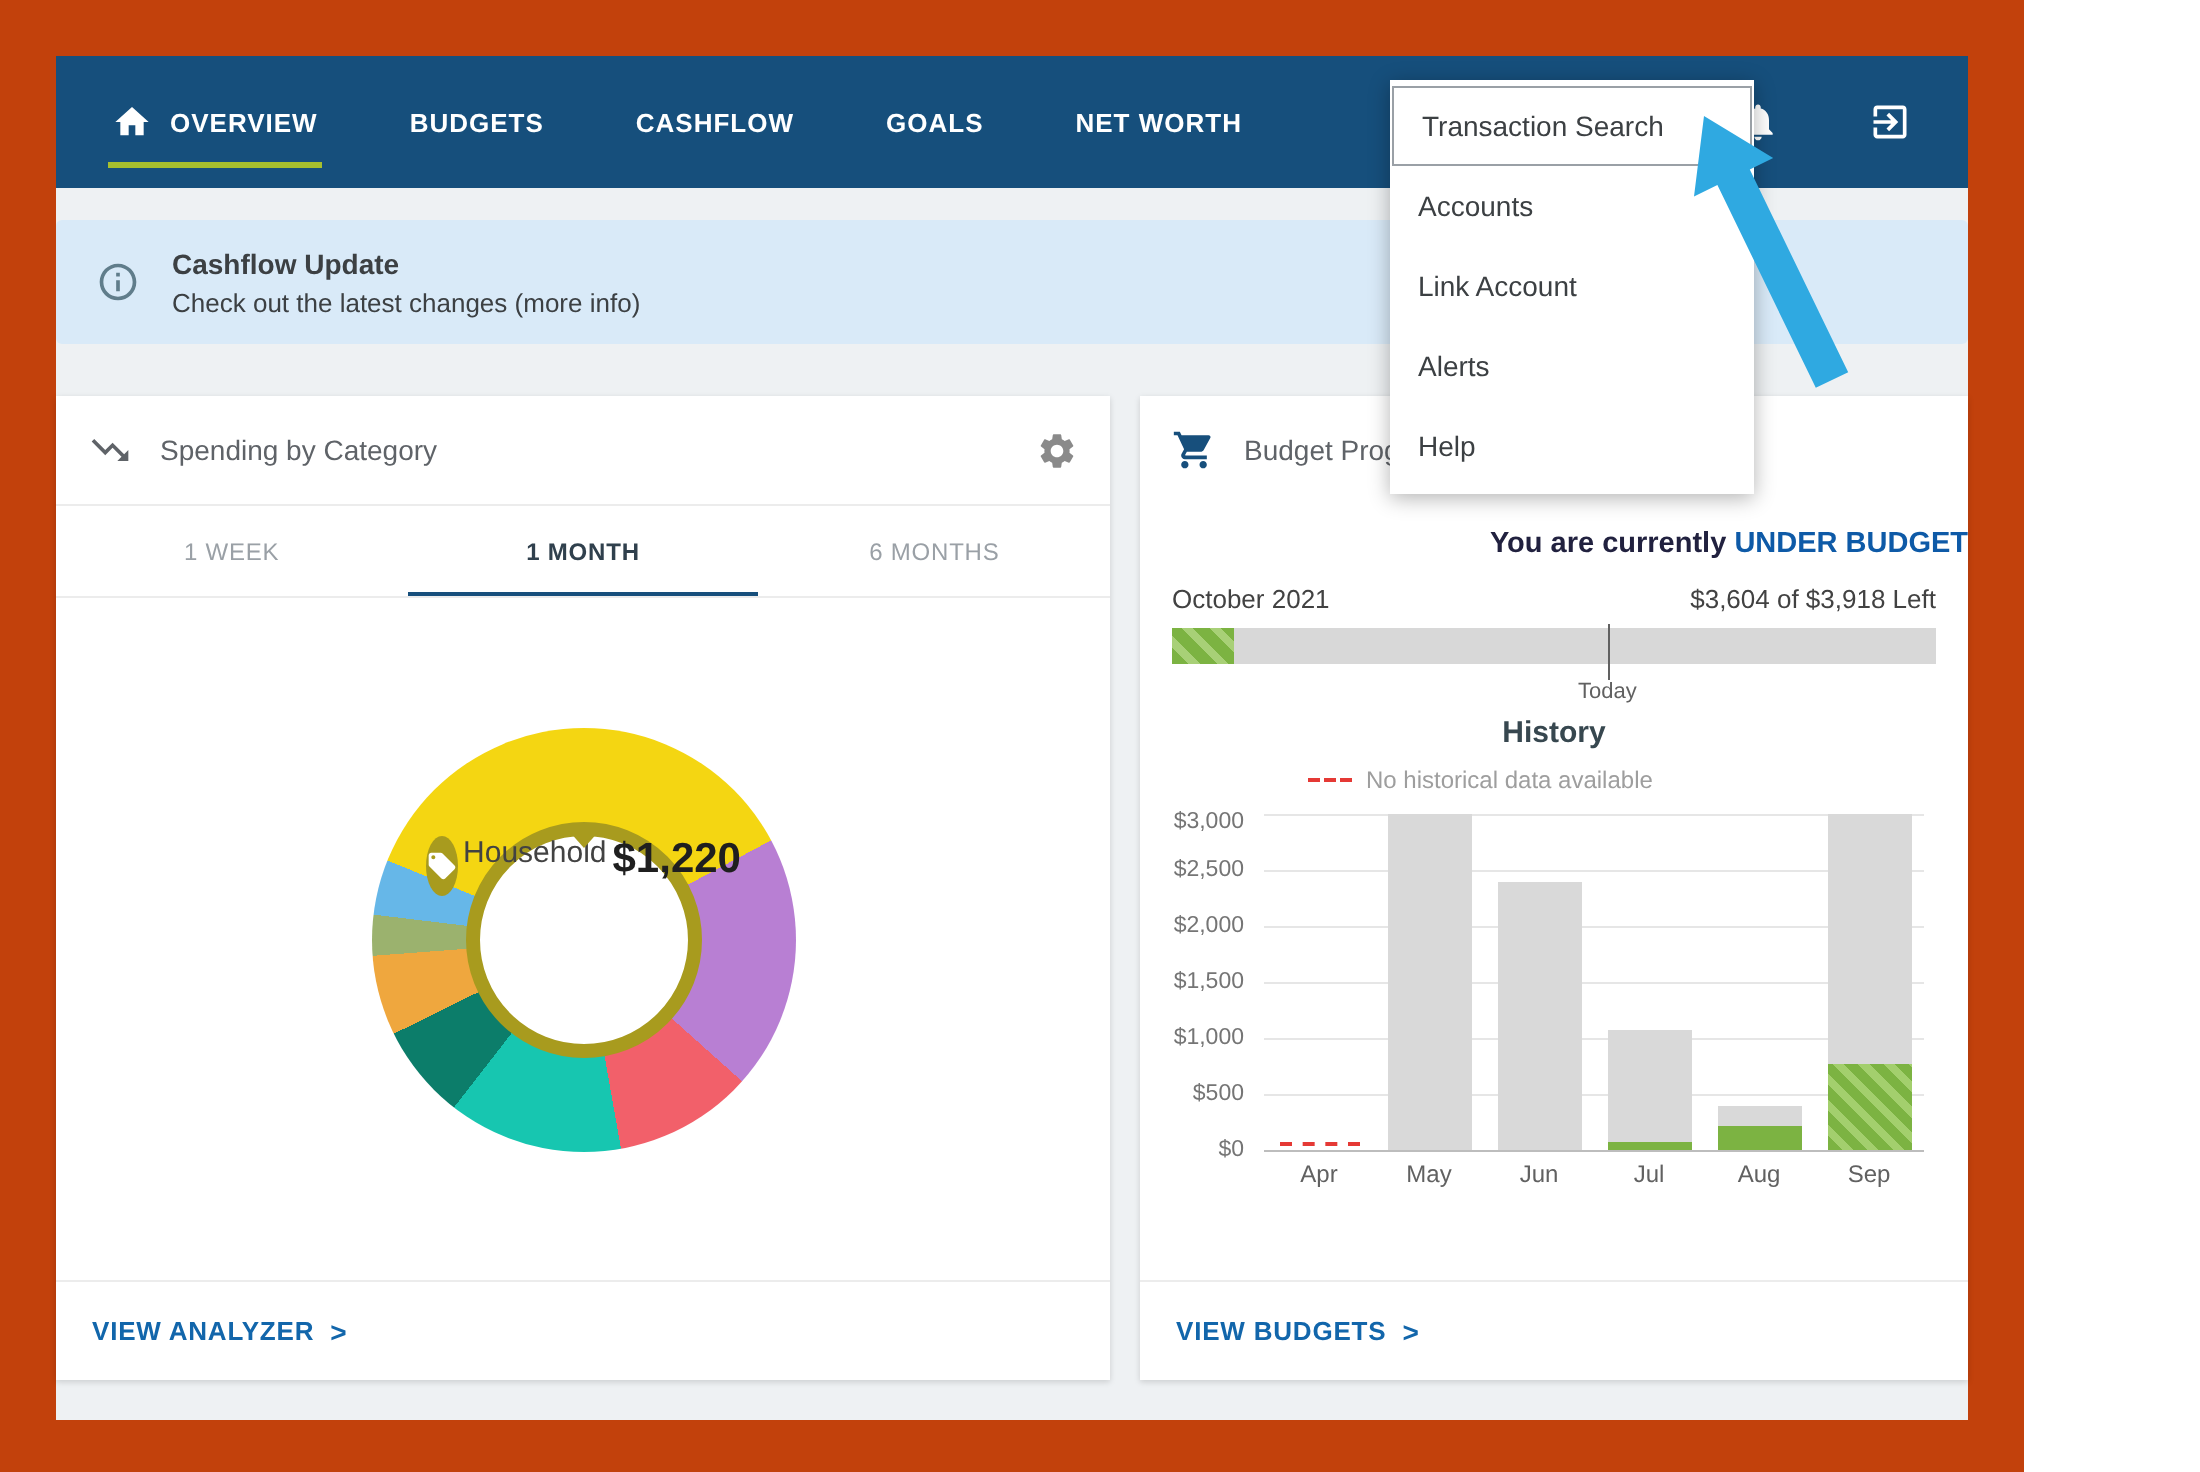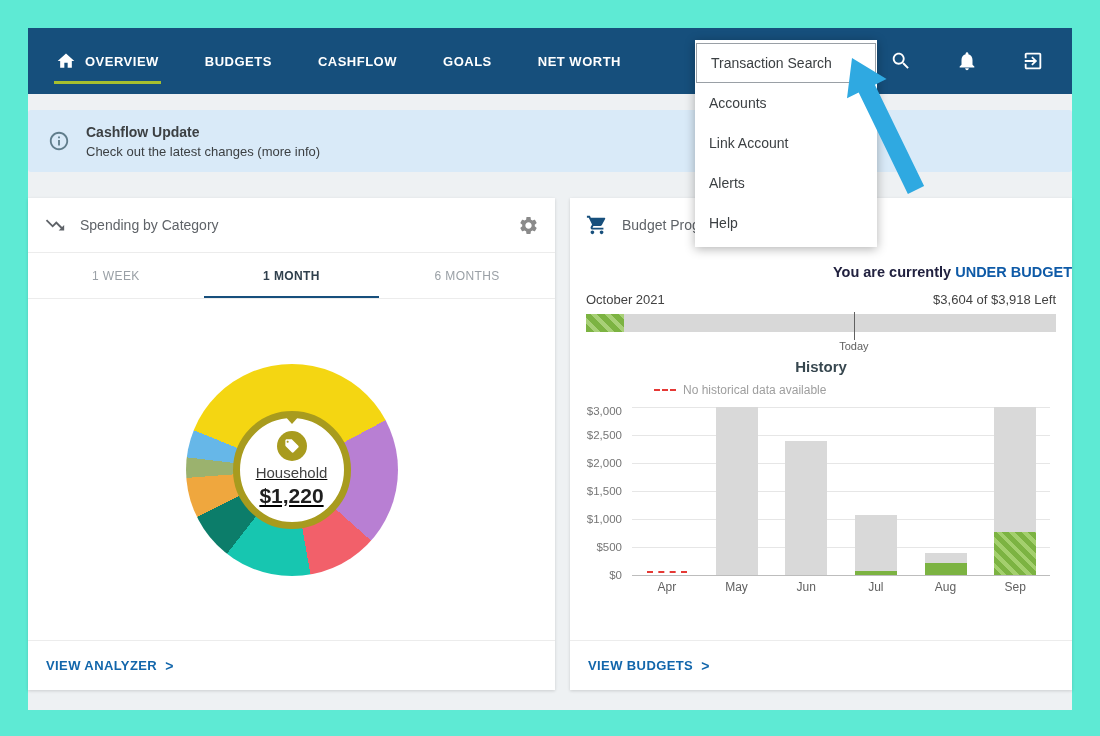--- a/index.html
+++ b/index.html
@@ -1,17 +1,17 @@
 <!DOCTYPE html>
 <html><head>
 <meta charset="utf-8">
 <style>
   * { margin:0; padding:0; box-sizing:border-box; }
   body { font-family:"Liberation Sans", sans-serif; background:#ffffff; }
-  .page { position:relative; width:1100px; height:736px; background:#5eead4; overflow:hidden; }
+  .page { position:relative; width:1012px; height:736px; background:#c2410c; overflow:hidden; }
 
   
   .appbar { position:absolute; left:28px; top:28px; right:28px; height:66px;
     background:#164f7c; display:flex; align-items:center; padding:0 28px; }
   .nav-item { position:relative; display:flex; align-items:center; gap:9px;
     color:#ffffff; font-size:13px; font-weight:bold; letter-spacing:.5px;
     margin-right:46px; cursor:pointer; white-space:nowrap; }
   .nav-item .active-underline { position:absolute; left:-2px; right:-2px; bottom:-13px;
     height:3px; background:#a6bf2e; }
   .nav-icon { width:20px; height:20px; fill:#ffffff; }
@@ -57,22 +57,22 @@
     border-bottom:1px solid #ececec; }
   .tab { flex:1; display:flex; align-items:center; justify-content:center;
     font-size:12px; letter-spacing:.4px; color:#9aa0a6; cursor:pointer; }
   .tab.active { color:#30404d; box-shadow:inset 0 -2px 0 #174f7c; font-weight:bold; }
 
   
   .donut-wrap { flex:1; display:flex; align-items:center; justify-content:center; }
   .donut { position:relative; width:212px; height:212px; border-radius:50%; }
   .donut-hole { position:absolute; left:50%; top:50%; transform:translate(-50%,-50%);
     width:118px; height:118px; border-radius:50%; background:#ffffff;
-    border:7px solid #a89b1e; display:flex; flex-direction:column; align-items:center;
-    justify-content:center; gap:3px;text-decoration:underline; }
+    border:7px solid #a89b1e; display:flex; 
+    justify-content:center; gap:3px; }
   .donut-notch { position:absolute; left:50%; top:-3px; transform:translateX(-50%);
     width:0; height:0; border-left:8px solid transparent; border-right:8px solid transparent;
     border-top:9px solid #a89b1e; }
   .tag-circle { width:30px; height:30px; border-radius:50%; background:#a89b1e;
     display:flex; align-items:center; justify-content:center; }
   .tag-circle svg { width:16px; height:16px; fill:#ffffff; }
   .donut-cat { font-size:15px; color:#424242; }
   .donut-amt { font-size:21px; font-weight:bold; color:#1f1f1f; }
 
   

